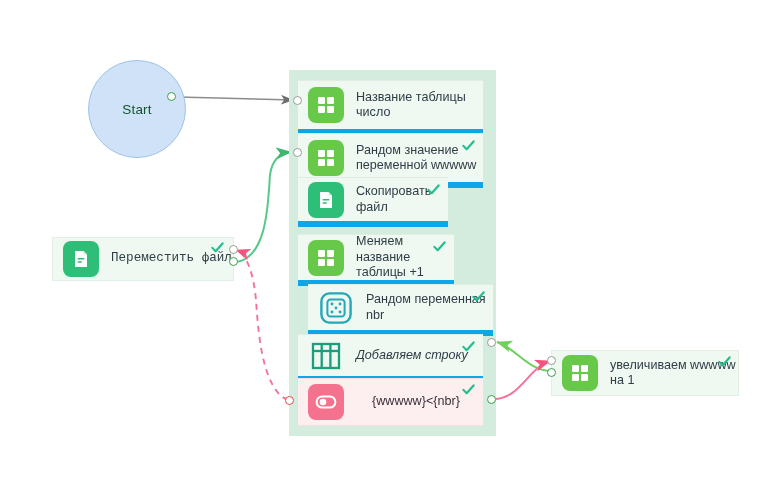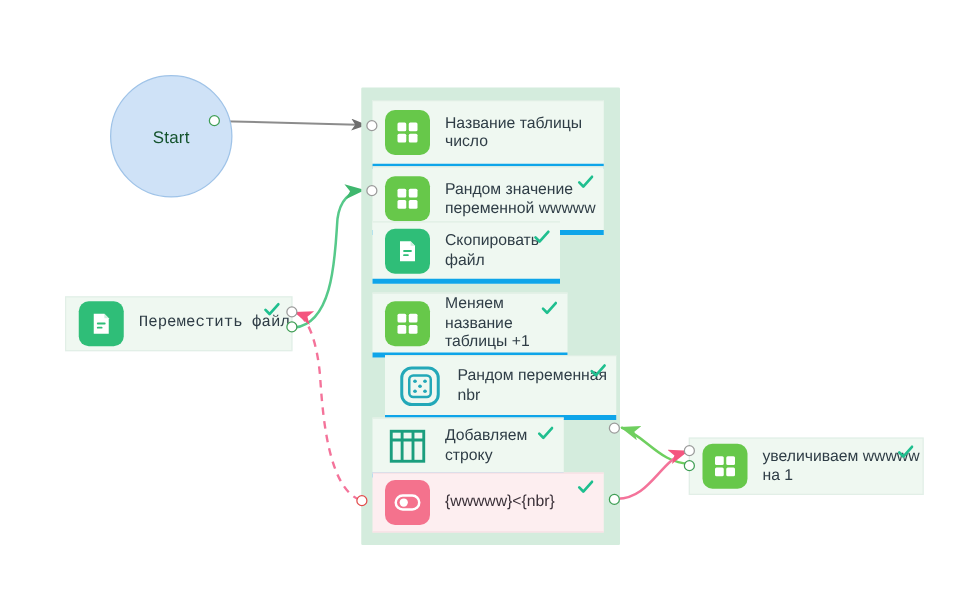--- a/index.html
+++ b/index.html
@@ -64,29 +64,30 @@
     z-index: 2;
     border-radius: 1px;
   }
 
   
   .card {
     position: absolute;
     box-sizing: border-box;
     background: #eff8f1;
     border-top: 1px solid #dfeee4;
-    border-bottom: 4px solid #0ea5e9;
+    border-bottom: 6px solid #0ea5e9;
     display: flex;
     align-items: center;
     padding-left: 10px;
   }
   .card.cond {
     background: #fdeef0;
     border-top: 1px solid #f8dfe3;
     border-bottom: 1px solid #f8dfe3;
+    gap: 16px;
   }
   .card.standalone {
     background: #eff8f1;
     border: 1px solid #e2efe7;
   }
 
   .card .card-label {
     font-size: 12.6px;
     line-height: 15.5px;
     color: #2f3d46;
@@ -243,21 +244,21 @@
         <circle cx="13" cy="21" r="1.45" fill="#23a8b8"></circle>
         <circle cx="21" cy="21" r="1.45" fill="#23a8b8"></circle>
       </svg>
     </span>
     <span class="card-label">Рандом переменная nbr</span>
     <svg class="check" viewBox="0 0 14 14">
         <path d="M1.5 7.4 L5 11 L12.5 2.6" stroke="#1fbf8f" stroke-width="2.3" fill="none" stroke-linecap="round" stroke-linejoin="round"></path>
       </svg>
   </div>
 
-  <div class="card" style="left:298px; top:334px; width:153px; height:48px; z-index:4;">
+  <div class="card" style="left:298px; top:334px; width:185px; height:48px; z-index:4;font-style:italic;">
     <span class="icon-tile plain">
       <svg width="32" height="32" viewBox="0 0 32 32">
         <rect x="3" y="4" width="26" height="24" fill="none" stroke="#1b9e7e" stroke-width="2.3"></rect>
         <line x1="3" y1="11" x2="29" y2="11" stroke="#1b9e7e" stroke-width="2.3"></line>
         <line x1="11.7" y1="4" x2="11.7" y2="28" stroke="#1b9e7e" stroke-width="2.3"></line>
         <line x1="20.4" y1="4" x2="20.4" y2="28" stroke="#1b9e7e" stroke-width="2.3"></line>
       </svg>
     </span>
     <span class="card-label">Добавляем строку</span>
     <svg class="check" style="top:5px;" viewBox="0 0 14 14">

